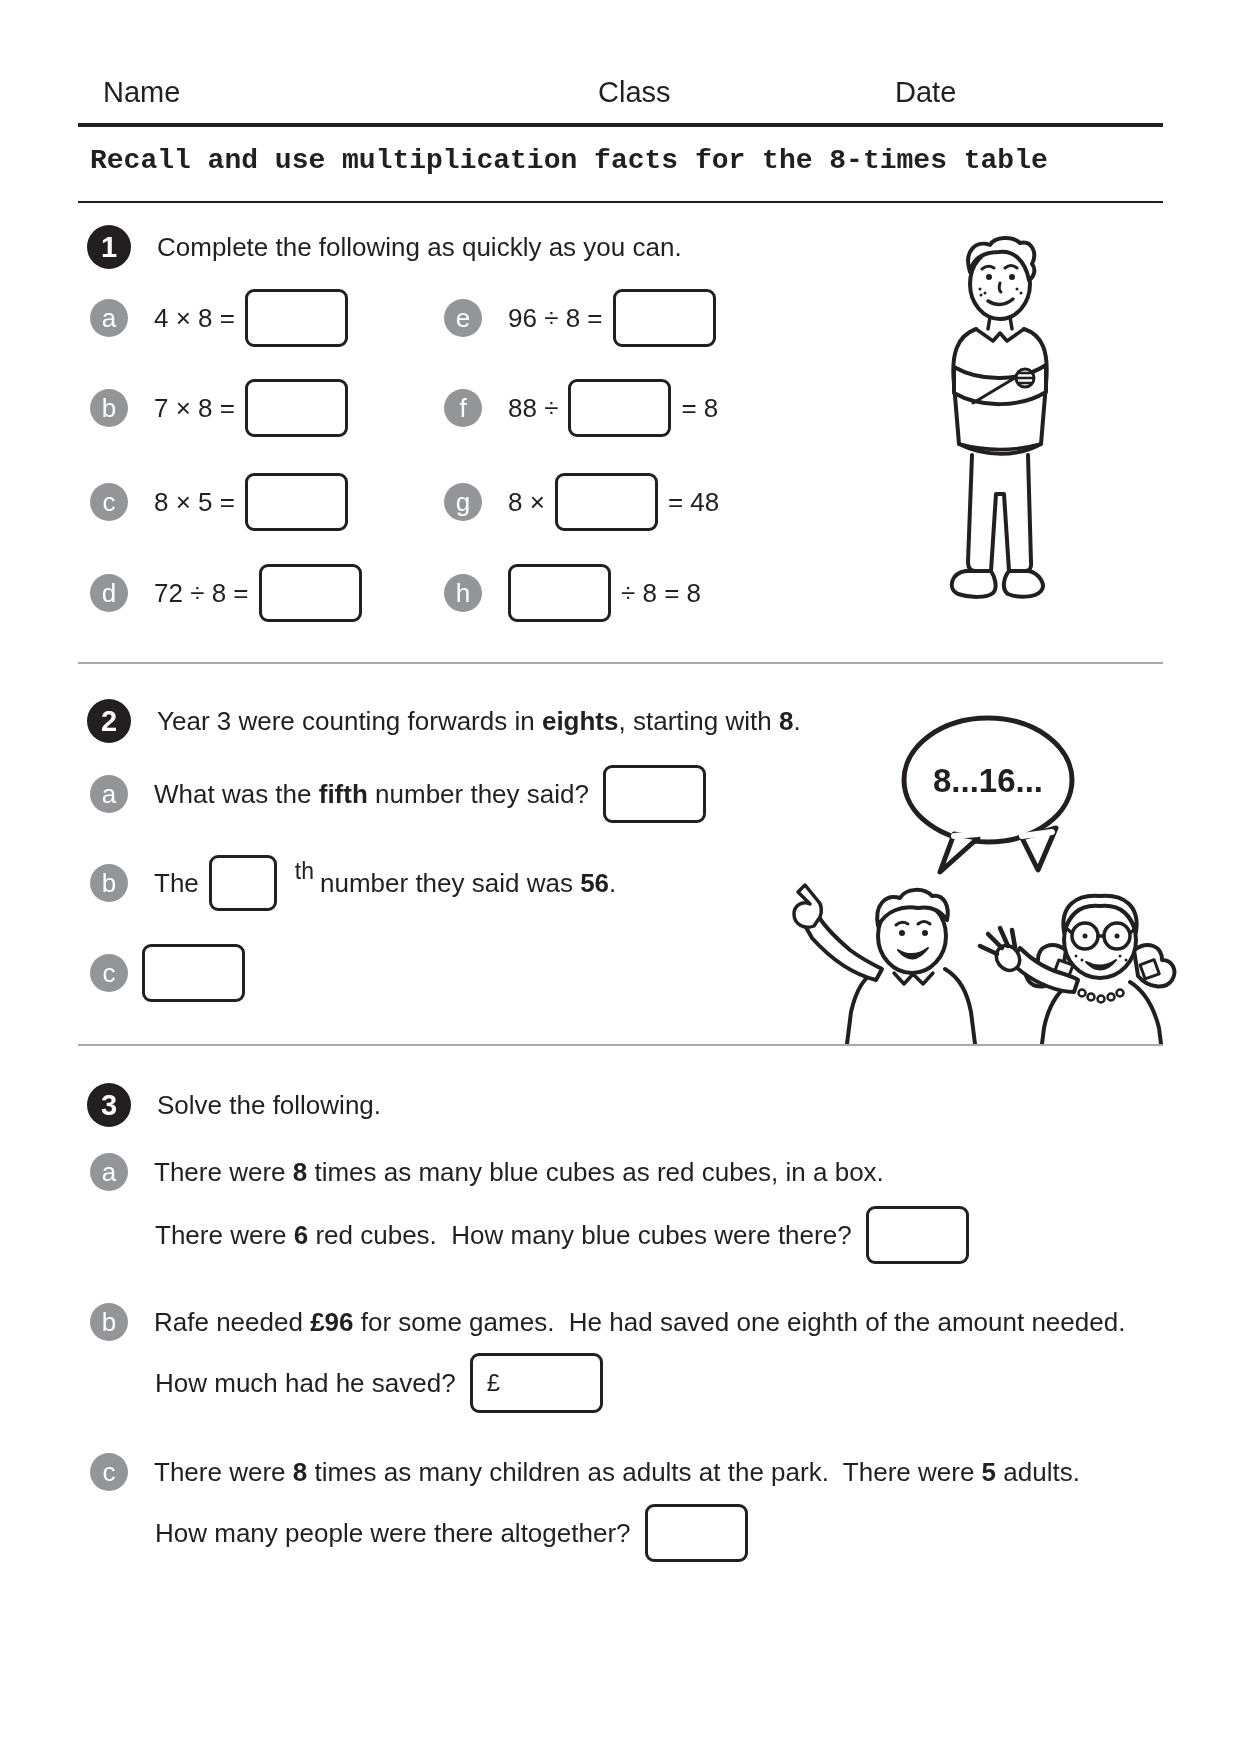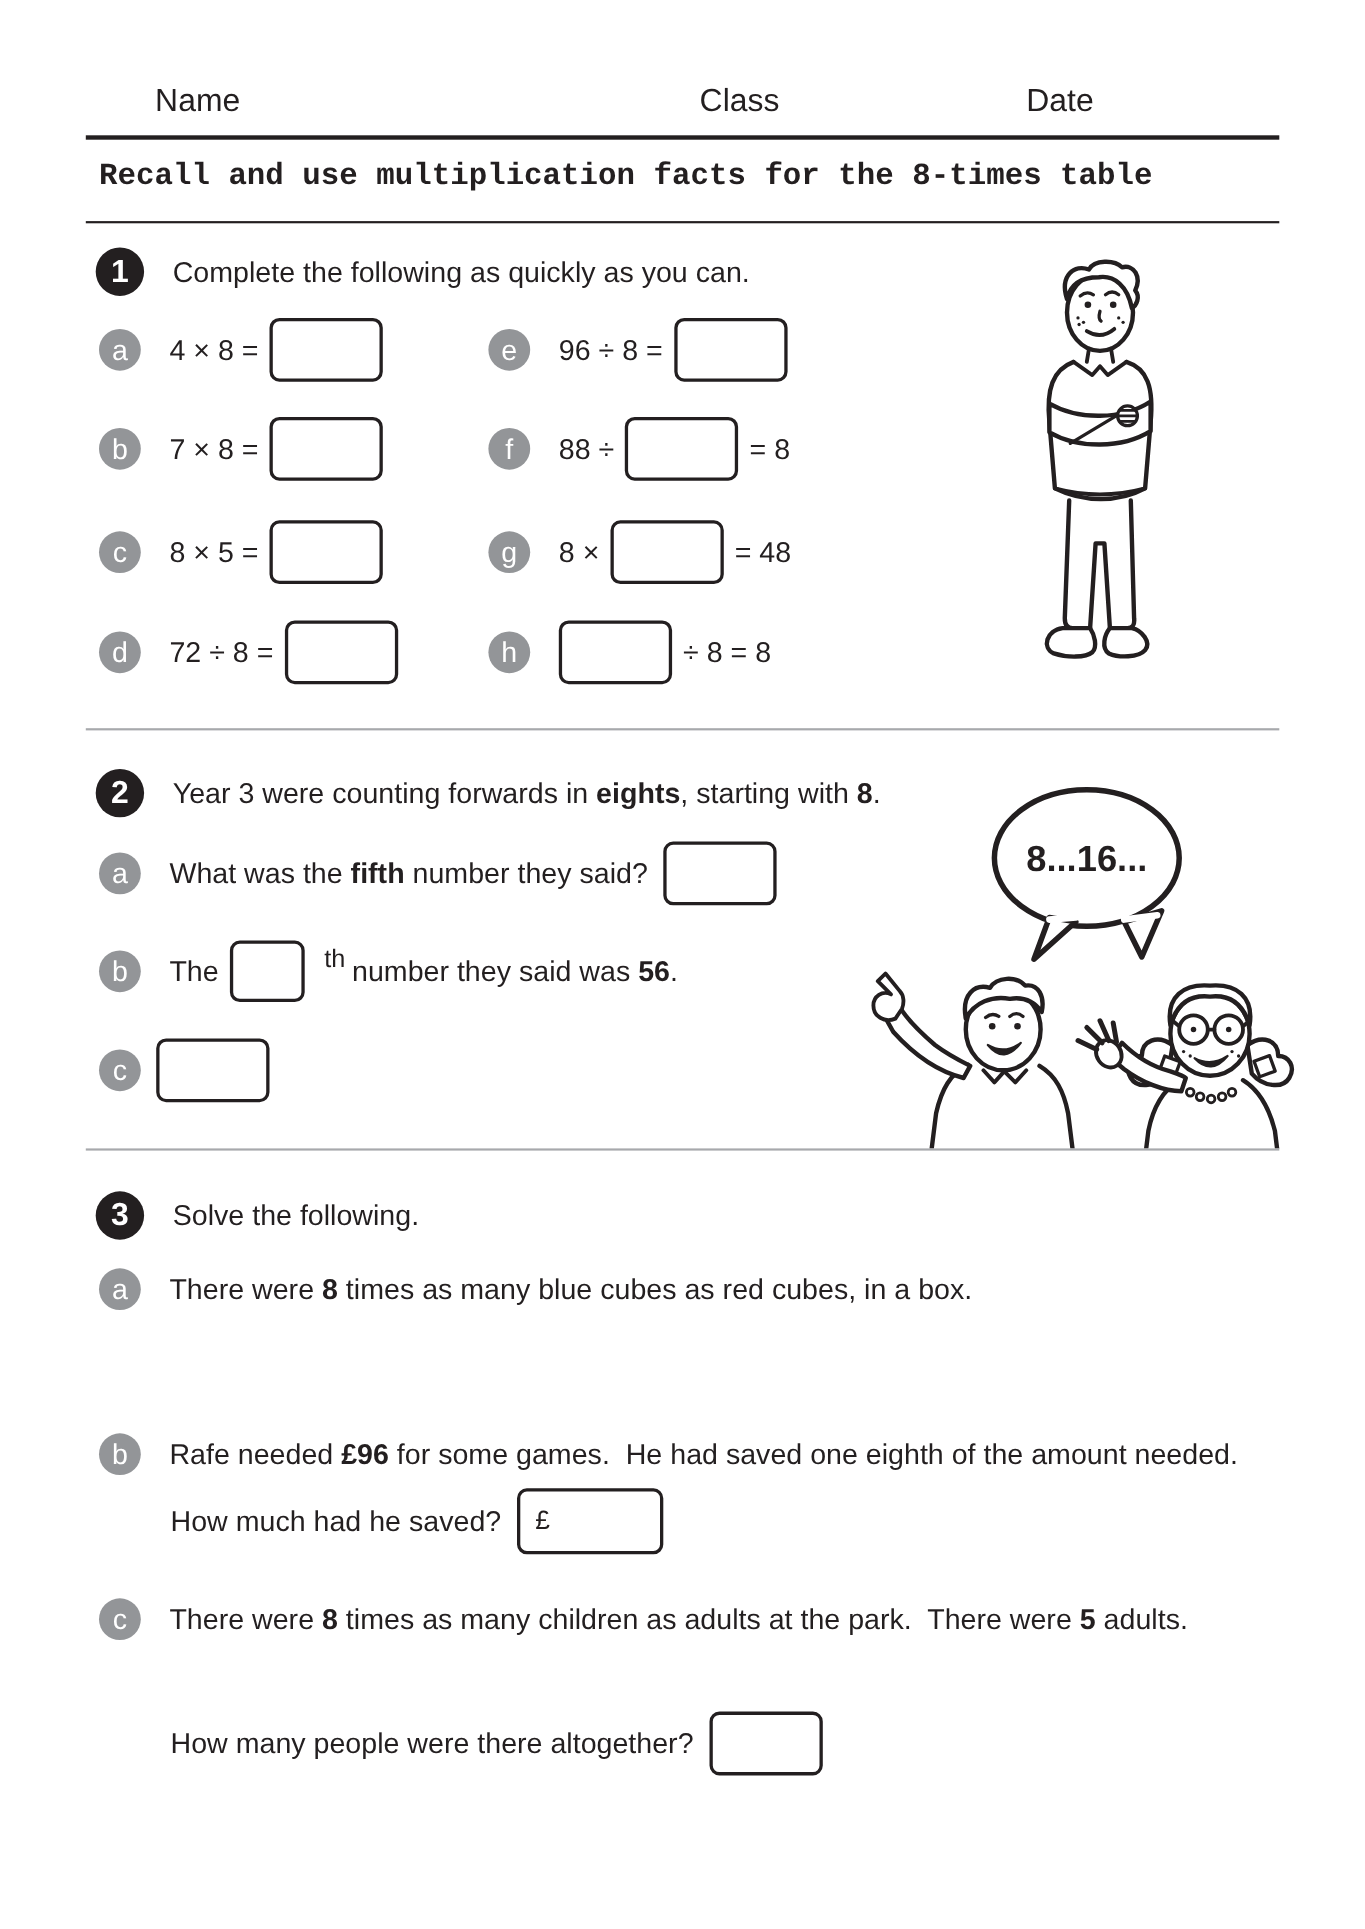--- a/index.html
+++ b/index.html
@@ -5,21 +5,21 @@
   :root{
     --text:#231f20; --badge-dark:#231f20; --badge-gray:#939598;
     --divider:#a7a9ac; --box-border:#231f20; --paper:#ffffff;
   }
   html,body{margin:0;padding:0;background:#e8e8e8;}
   .page{
     position:relative; width:1241px; height:1754px; background:var(--paper);
     font-family:"Liberation Sans", sans-serif; color:var(--text);
     margin:0 auto; overflow:hidden;
   }
-  .hdr-label{position:absolute; top:76px; font-size:29px;margin-left:38px;}
+  .hdr-label{position:absolute; top:76px; font-size:29px;}
   .rule{position:absolute; left:78px; width:1085px; background:var(--text);}
   .rule.thick{top:123px; height:4px;}
   .rule.thin{top:201px; height:2px;}
   .divider{position:absolute; left:78px; width:1085px; height:2px; background:var(--divider);}
   .title{position:absolute; left:90px; top:145px; font-size:28px; font-weight:700;font-family:Liberation Mono, monospace;}
   .row{position:absolute; display:flex; align-items:center; height:60px; white-space:nowrap;}
   .row.boxed{height:62px;}
   .qbadge{
     flex:0 0 auto; width:44px; height:44px; border-radius:50%;
     background:var(--badge-dark); color:#fff; font-size:29px; font-weight:700;
@@ -218,34 +218,38 @@
 
   <div class="row" style="left:87px; top:1075px">
     <span class="qbadge">3</span>
     <span class="txt ml26">Solve the following.</span>
   </div>
 
   <div class="row" style="left:90px; top:1142px">
     <span class="lbadge">a</span>
     <span class="txt ml26"><span>There were </span><span style="font-weight: 700;">8</span><span> times as many blue cubes as red cubes, in a box.</span></span>
   </div>
+  <div class="row boxed" style="left:155px; top:1204px">
+    <span class="txt"><span>There were </span><span style="font-weight: 700;">6</span><span> red cubes.&nbsp; How many blue cubes were there?</span></span>
+    <span class="ansbox ml14"></span>
+  </div>
 
   <div class="row" style="left:90px; top:1292px">
     <span class="lbadge">b</span>
     <span class="txt ml26"><span>Rafe needed </span><span style="font-weight: 700;">£96</span><span> for some games.&nbsp; He had saved </span><span style="font-weight: 400;">one eighth</span><span> of the amount needed.</span></span>
   </div>
   <div class="row boxed" style="left:155px; top:1352px">
     <span class="txt">How much had he saved?</span>
     <span class="ansbox money ml14">
       <span>£</span>
     </span>
   </div>
 
   <div class="row" style="left:90px; top:1442px">
     <span class="lbadge">c</span>
     <span class="txt ml26"><span>There were </span><span style="font-weight: 700;">8</span><span> times as many children as adults at the park.&nbsp; There were </span><span style="font-weight: 700;">5</span><span> adults.</span></span>
   </div>
-  <div class="row boxed" style="left:155px; top:1554px">
+  <div class="row boxed" style="left:155px; top:1502px">
     <span class="txt">How many people were there altogether?</span>
     <span class="ansbox ml14"></span>
   </div>
 
 </div>
 
 </body></html>

